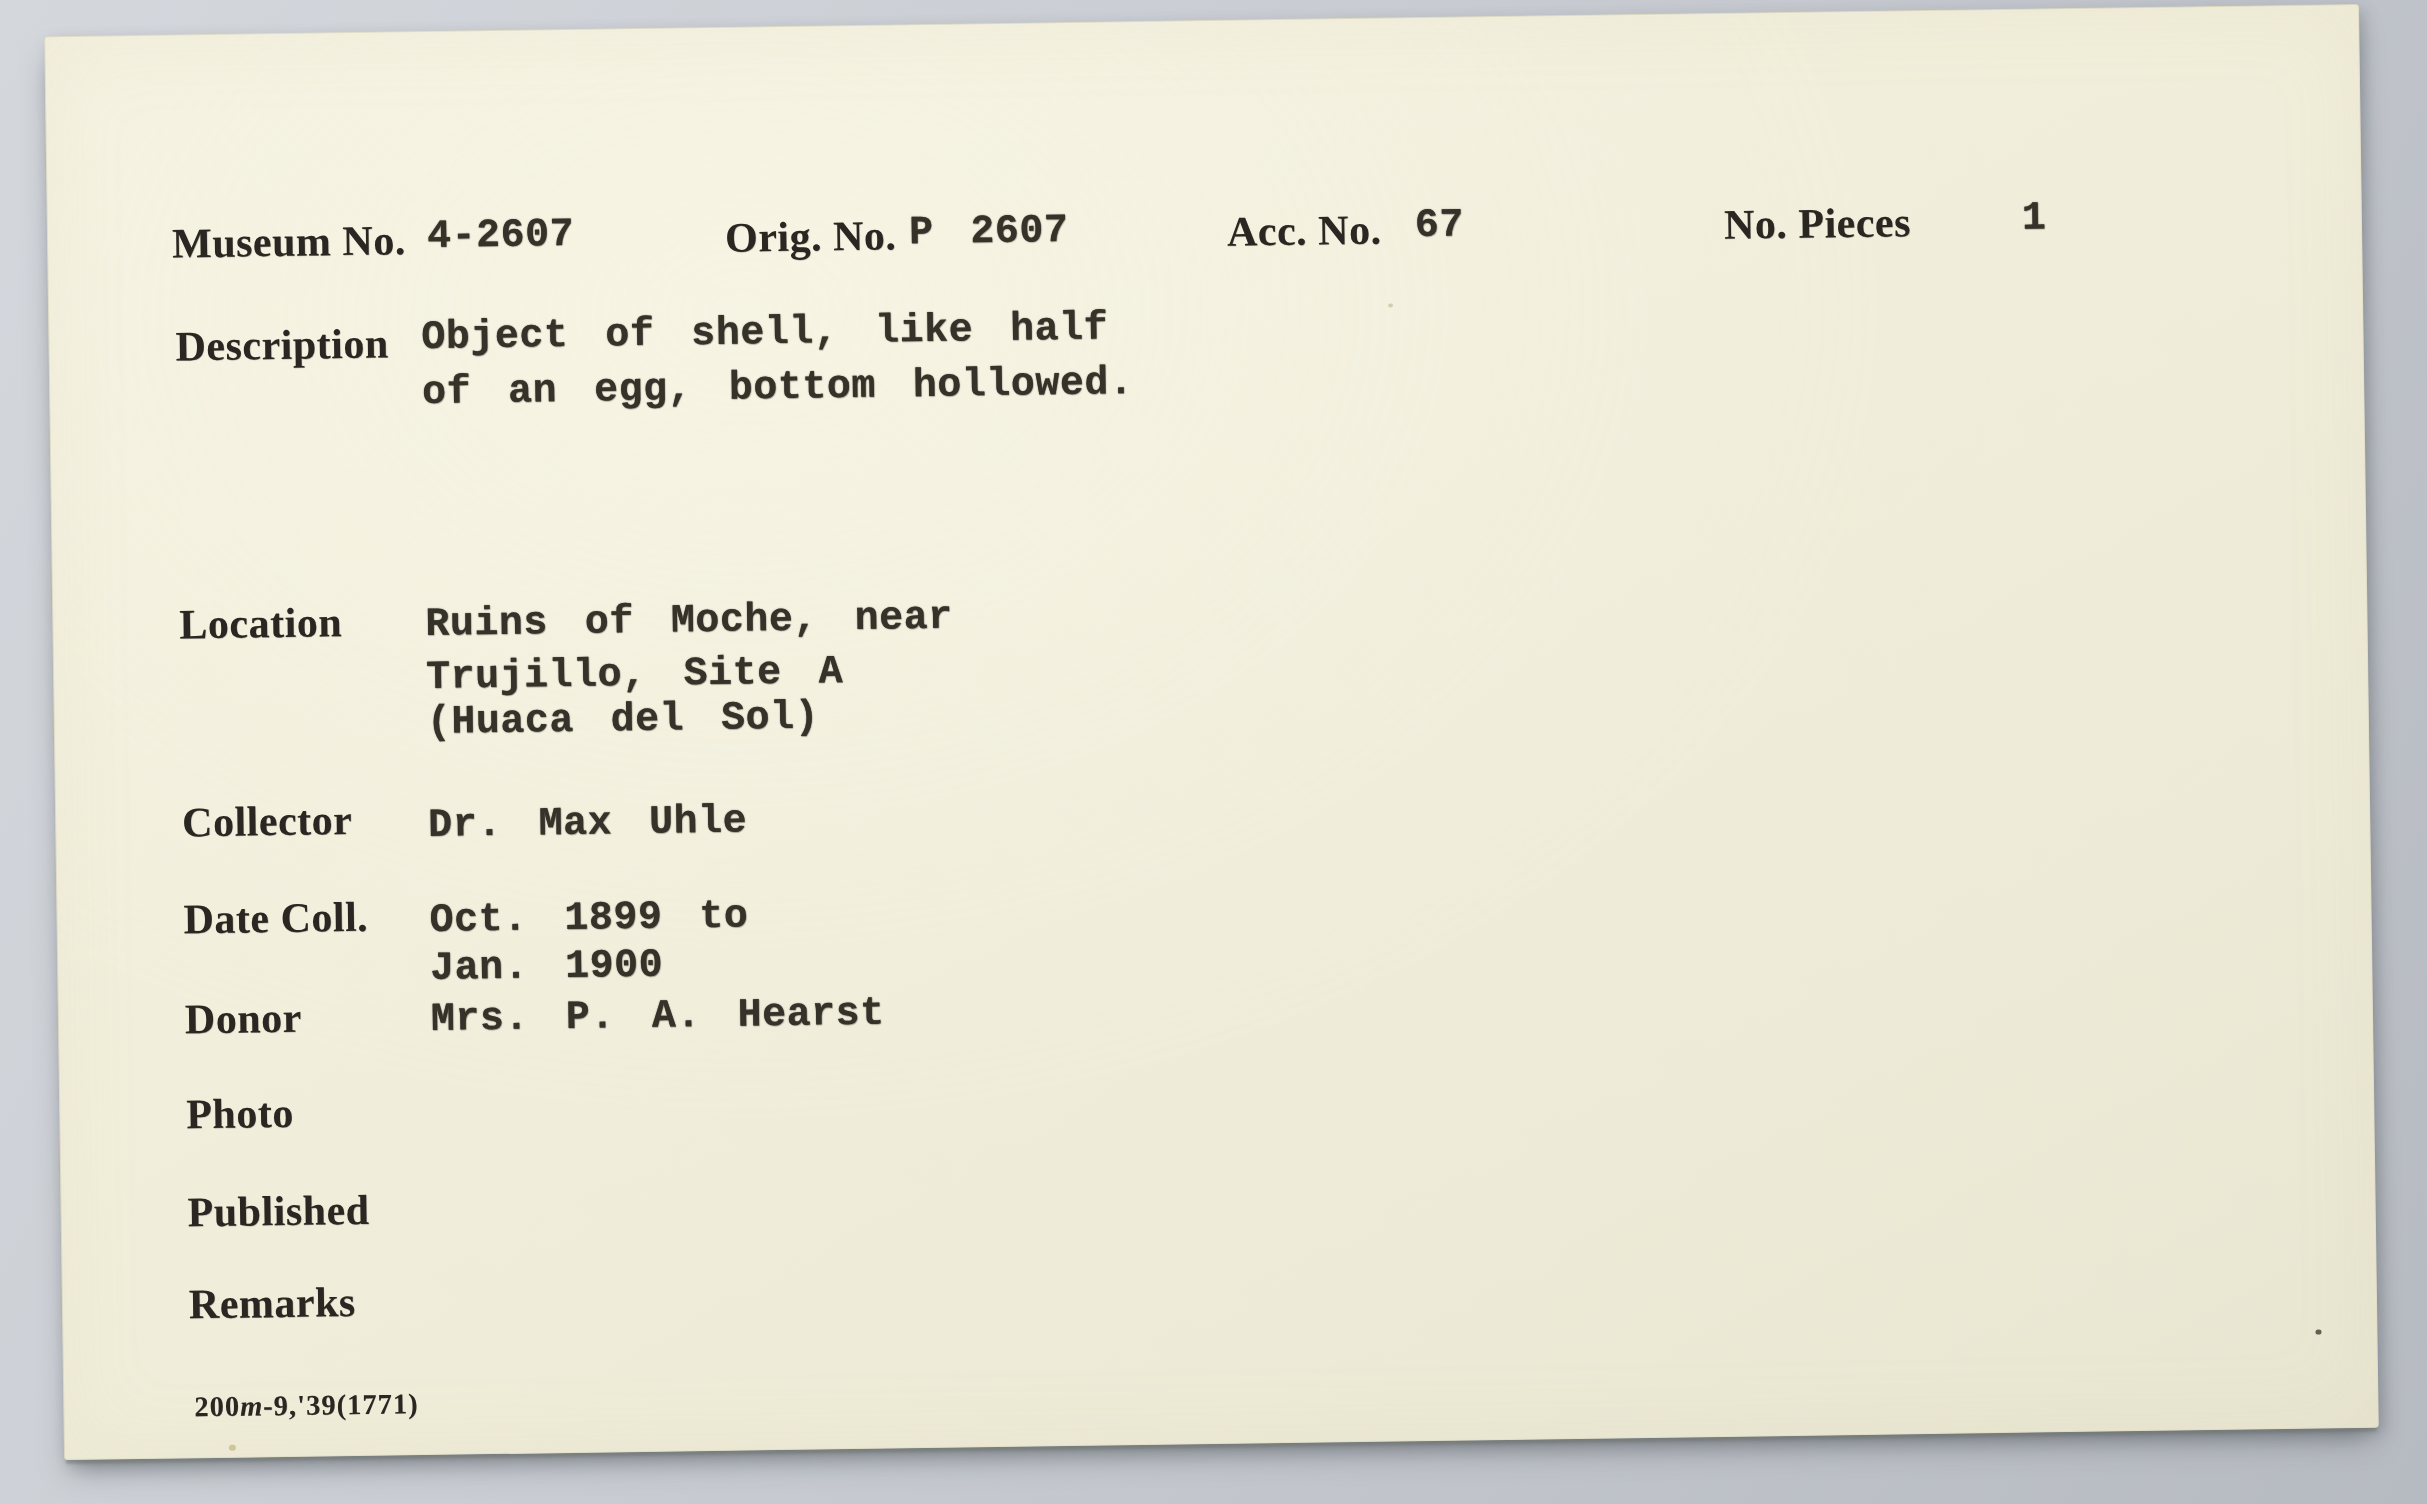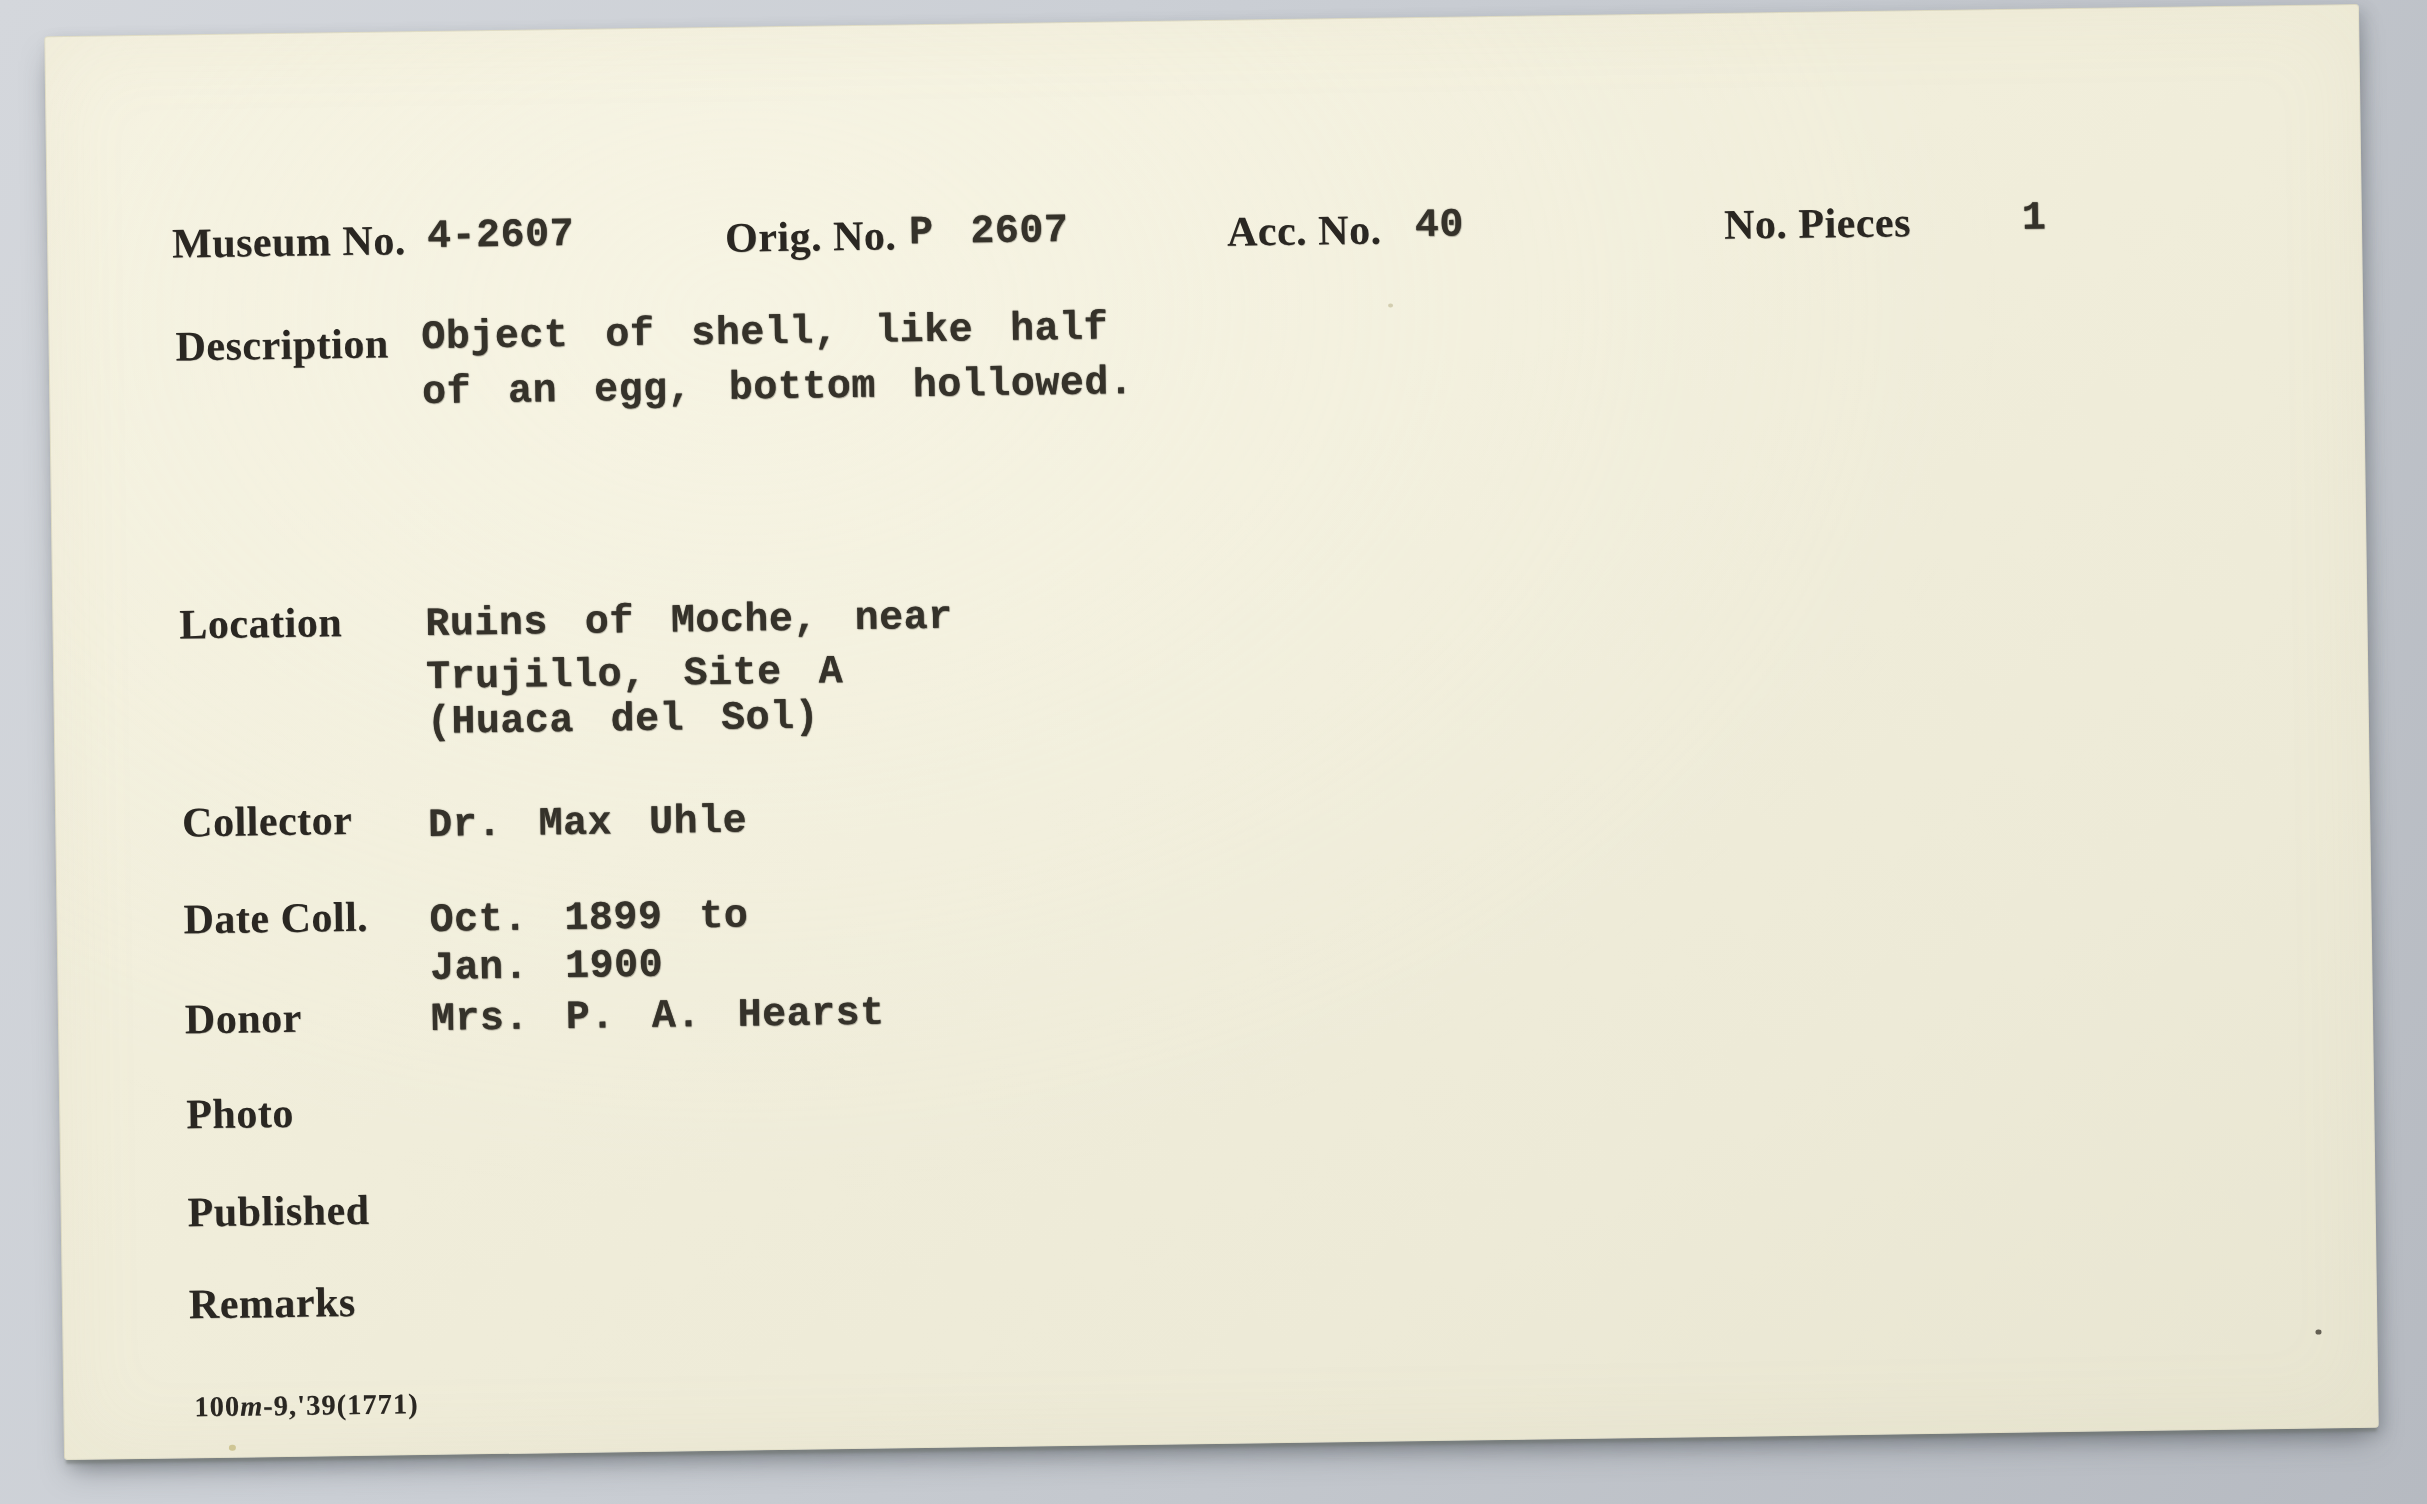--- a/index.html
+++ b/index.html
@@ -72,21 +72,21 @@
 
 <div class="card">
 
   <div class="label" style="left:124px; top:187px;">Museum No.</div>
   <div class="typed" style="left:379px; top:185px;">4-2607</div>
 
   <div class="label" style="left:677px; top:189px;">Orig. No.</div>
   <div class="typed" style="left:861px; top:188px;">P 2607</div>
 
   <div class="label" style="left:1179px; top:190px;">Acc. No.</div>
-  <div class="typed" style="left:1367px; top:188px;">40</div>
+  <div class="typed" style="left:1367px; top:188px;">67</div>
 
   <div class="label" style="left:1676px; top:190px;">No. Pieces</div>
   <div class="typed" style="left:1974px; top:189px;">1</div>
 
   <div class="label" style="left:126px; top:290px;">Description</div>
   <div class="typed" style="left:372px; top:286px;">Object of shell, like half</div>
   <div class="typed" style="left:372px; top:341px;">of an egg, bottom hollowed.</div>
 
   <div class="label" style="left:126px; top:568px;">Location</div>
   <div class="typed" style="left:372px; top:573px;">Ruins of Moche, near</div>
@@ -100,20 +100,20 @@
   <div class="typed" style="left:372px; top:869px;">Oct. 1899 to</div>
   <div class="typed" style="left:372px; top:917px;">Jan. 1900</div>
 
   <div class="label" style="left:126px; top:963px;">Donor</div>
   <div class="typed" style="left:372px; top:968px;">Mrs. P. A. Hearst</div>
 
   <div class="label" style="left:126px; top:1058px;">Photo</div>
   <div class="label" style="left:126px; top:1156px;">Published</div>
   <div class="label" style="left:126px; top:1248px;">Remarks</div>
 
-  <div class="form-number"><span>100</span><span class="it">m</span><span>-9,'39(1771)</span></div>
+  <div class="form-number"><span>200</span><span class="it">m</span><span>-9,'39(1771)</span></div>
 
   <div class="speck speck-1"></div>
   <div class="speck speck-2"></div>
   <div class="speck speck-3"></div>
 
 </div>
 
 
 </body></html>

